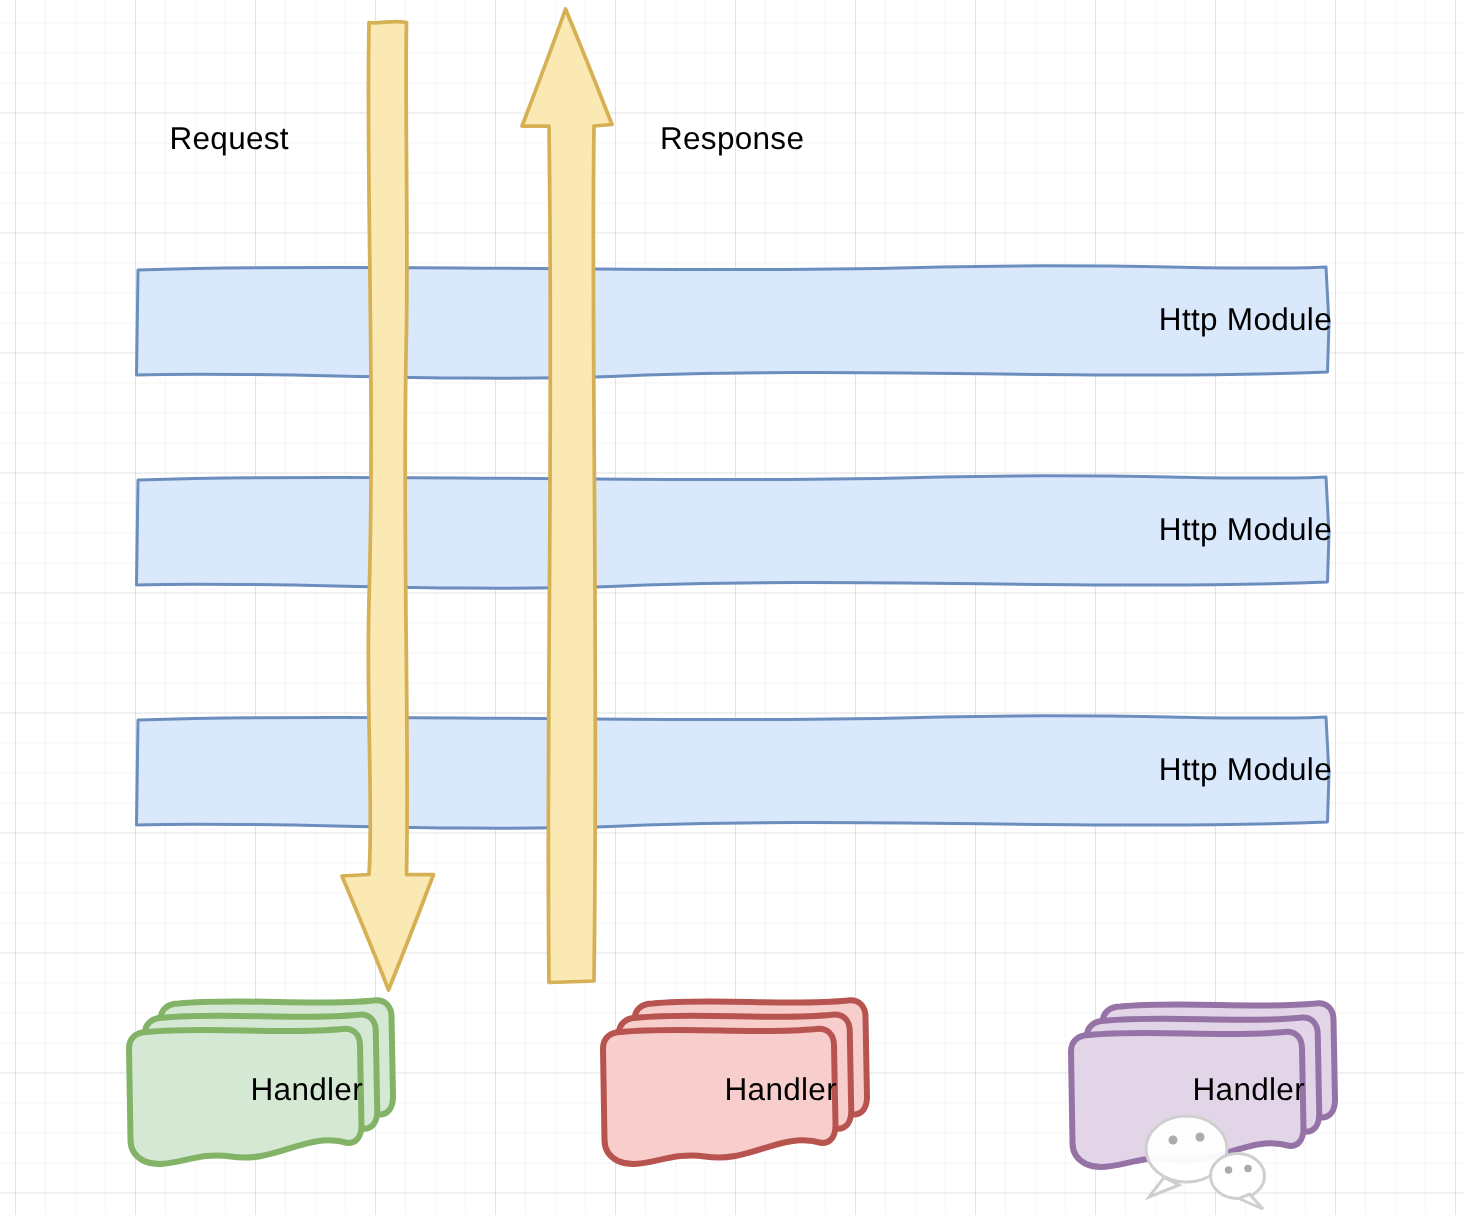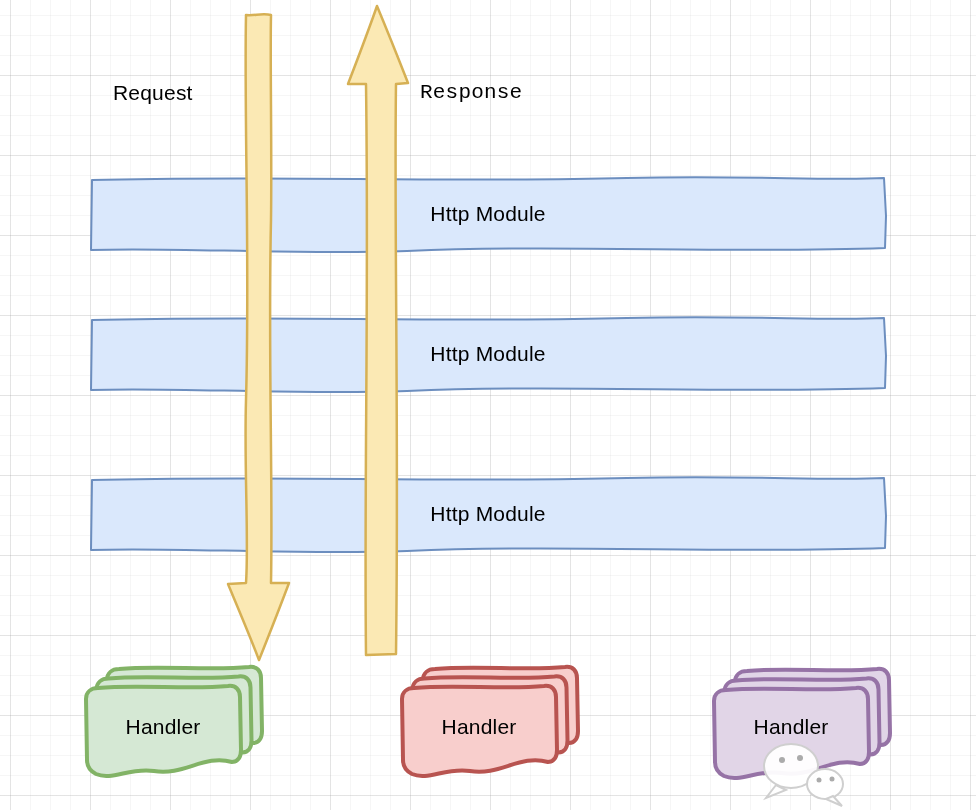--- a/index.html
+++ b/index.html
@@ -19,21 +19,21 @@
   .module-bar { stroke:#6c8ebf; stroke-width:2; stroke-linejoin:round; }
   .flow-arrow { stroke:#d6b054; stroke-width:2.5; stroke-linejoin:round; }
   .doc-card { stroke-width:4; stroke-linejoin:round; }
   .stack-green .doc-card { stroke:#82b366; }
   .stack-red .doc-card { stroke:#b85450; }
   .stack-purple .doc-card { stroke:#9673a6; }
   .lbl {
     position:absolute; color:#000; font-size:21px; line-height:26px;
     white-space:nowrap; letter-spacing:0.2px;
   }
-  .lbl.centered { text-align:center; }
+  .lbl.centered { text-align:right; }
   .wm-text {
     position:absolute; left:846px; top:762px;
     font-size:23px; line-height:28px; white-space:nowrap;
     color:rgba(255,255,255,0.95);
     -webkit-text-stroke:1.2px #c6c6c6;
     text-shadow:0 0 2px rgba(170,170,170,0.55);
   }
   .wechat { fill:rgba(255,255,255,0.95); stroke:#cfcfcf; stroke-width:2; }
   .wechat-eye { fill:#ababab; stroke:none; }
 </style>
@@ -85,21 +85,21 @@
       <circle class="wechat-eye" cx="782" cy="760" r="3"></circle>
       <circle class="wechat-eye" cx="800" cy="758" r="3"></circle>
       <ellipse class="wechat" cx="825" cy="784" rx="18" ry="15"></ellipse>
       <path class="wechat" d="M 833,796 L 842,806 L 826,799 Z"></path>
       <circle class="wechat-eye" cx="819" cy="780" r="2.5"></circle>
       <circle class="wechat-eye" cx="832" cy="779" r="2.5"></circle>
     </g>
   </svg>
 
   <div class="lbl" style="left:113px; top:80px;">Request</div>
-  <div class="lbl" style="left:420px; top:80px;font-family:Liberation Mono, monospace;">Response</div>
+  <div class="lbl" style="left:440px; top:80px;">Response</div>
 
   <div class="lbl centered" style="left:88px; top:201px; width:800px;">Http Module</div>
   <div class="lbl centered" style="left:88px; top:341px; width:800px;">Http Module</div>
   <div class="lbl centered" style="left:88px; top:501px; width:800px;">Http Module</div>
 
   <div class="lbl centered" style="left:84px; top:714px; width:158px;">Handler</div>
   <div class="lbl centered" style="left:400px; top:714px; width:158px;">Handler</div>
   <div class="lbl centered" style="left:712px; top:714px; width:158px;">Handler</div>
 
 </div>

